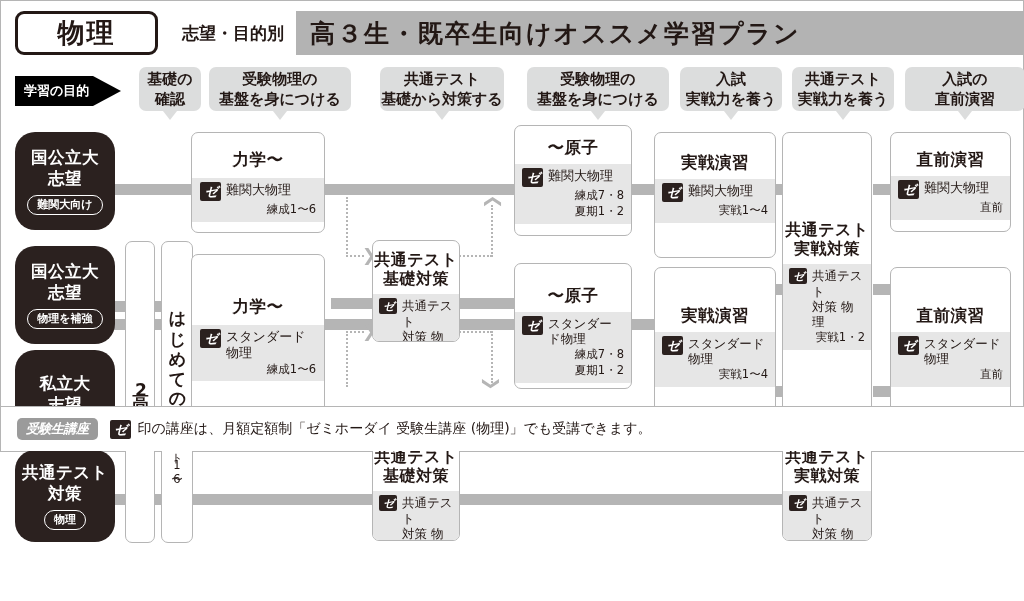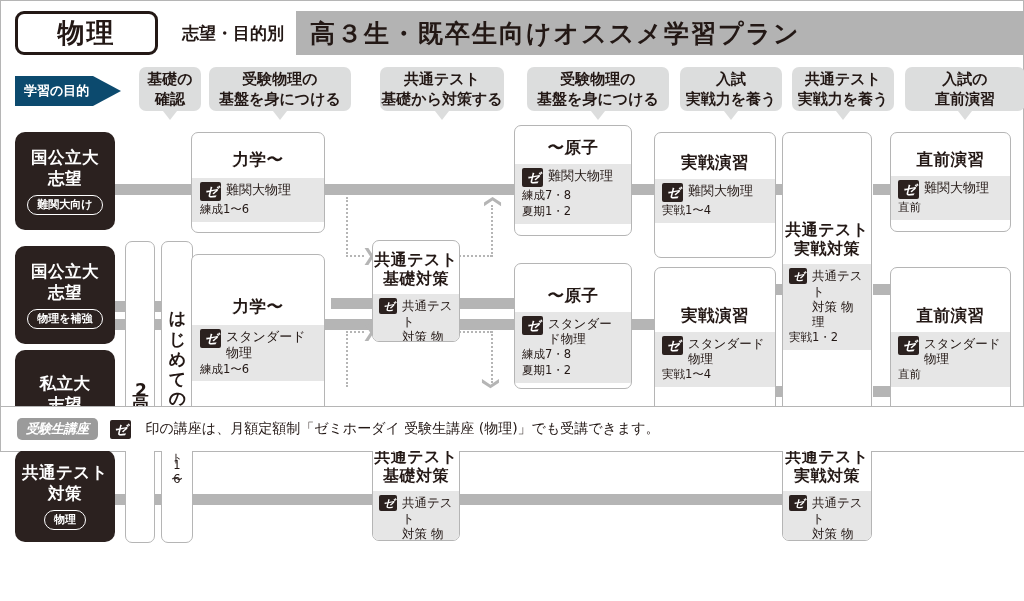--- a/index.html
+++ b/index.html
@@ -33,21 +33,21 @@
   }
   .title-main{
     display:flex;align-items:center;padding:0 14px;
     font-weight:bold;font-size:25px;letter-spacing:2px;color:#231815;
   }
 
   
   .purpose-row{position:absolute;left:14px;top:66px;height:46px;}
   .purpose-arrow{
     position:absolute;left:0;top:9px;width:106px;height:30px;
-    background:#0c4a6e;color:#fff;font-weight:bold;font-size:13px;
+    background:#000000;color:#fff;font-weight:bold;font-size:13px;
     display:flex;align-items:center;padding-left:9px;box-sizing:border-box;
     clip-path:polygon(0 0,78px 0,106px 50%,78px 100%,0 100%);
   }
   .purpose-arrow span{position:relative;top:-0.5px;}
   .p-cap{
     position:absolute;top:0;background:#dcdddd;border-radius:7px;
     display:flex;flex-direction:column;align-items:center;justify-content:center;
     font-size:15px;font-weight:bold;line-height:1.35;color:#231815;
     height:44px;box-sizing:border-box;text-align:center;margin-left:12px;
   }
@@ -59,21 +59,21 @@
 
   
   .layer{position:absolute;left:0;top:0;width:1024px;height:601px;}
   .layer > *{position:absolute;}
 
   
   .bar{background:#b5b5b5;}
 
   
   .goal{
-    background:#2b211f;border-radius:10px;color:#fff;
+    background:#2b211f;border-radius:20px;color:#fff;
     display:flex;flex-direction:column;align-items:center;justify-content:center;
     text-align:right;box-sizing:border-box;
   }
   .goal-title{font-weight:bold;font-size:16.5px;line-height:1.28;letter-spacing:0.5px;}
   .goal-tag{
     margin-top:6px;border:1.5px solid #fff;border-radius:11px;
     font-size:11px;font-weight:bold;padding:1.5px 9px;line-height:1.3;white-space:nowrap;
   }
 
   
@@ -108,42 +108,42 @@
   .zlogo{
     flex:0 0 auto;background:#2b211f;color:#fff;border-radius:2px;
     font-weight:bold;font-style:italic;
     display:flex;align-items:center;justify-content:center;
     width:21px;height:19px;font-size:13px;line-height:1;
     letter-spacing:-1px;padding-left:1px;box-sizing:border-box;
   }
   .zlogo.sm{width:18px;height:16px;font-size:11px;}
   .band-name{font-size:13px;font-weight:normal;line-height:1.22;color:#231815;}
   .band-name.tight{font-size:12.5px;}
-  .band-sub{font-size:11.5px;line-height:1.3;margin-top:1px;color:#231815;}
+  .band-sub{font-size:11.5px;line-height:1.3;margin-top:1px;color:#231815;text-align:right;}
 
   
   .dot-v{border-left:2.5px dotted #b5b5b5;}
   .dot-h{border-top:2.5px dotted #b5b5b5;}
   .chev{color:#b5b5b5;font-size:17px;line-height:1;font-weight:bold;}
 
   
   .footer{position:absolute;left:0;bottom:0;width:1024px;height:44px;
     border-top:1px solid #b5b5b5;background:#fff;display:flex;align-items:center;}
   .foot-badge{
     margin-left:16px;background:#9b9b9b;color:#fff;border-radius:5px;
     font-weight:bold;font-style:italic;font-size:13px;letter-spacing:-0.5px;
     padding:3px 9px;line-height:1.25;
   }
   .foot-z{
     margin-left:12px;background:#2b211f;color:#fff;border-radius:2px;
     font-weight:bold;font-style:italic;font-size:13px;line-height:1;
     width:21px;height:19px;display:flex;align-items:center;justify-content:center;
     letter-spacing:-1px;padding-left:1px;box-sizing:border-box;
   }
-  .foot-text{margin-left:15px;font-size:14px;color:#231815;letter-spacing:0px;}
+  .foot-text{margin-left:7px;font-size:14px;color:#231815;letter-spacing:0px;}
 </style>
 </head>
 <body>
 
 <div id="root">
 
   <div class="hdr">
     <div class="subject-badge">物理</div>
     <div class="title-strip">
       <div class="title-kicker">志望・目的別</div>

